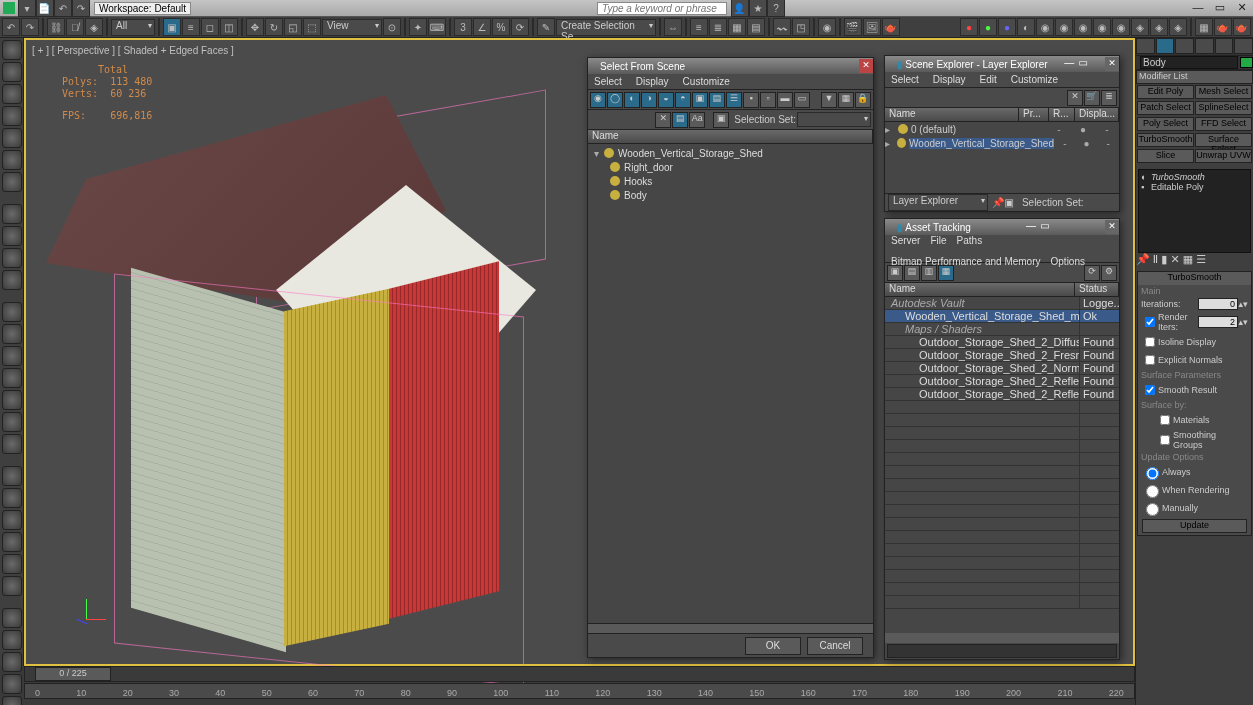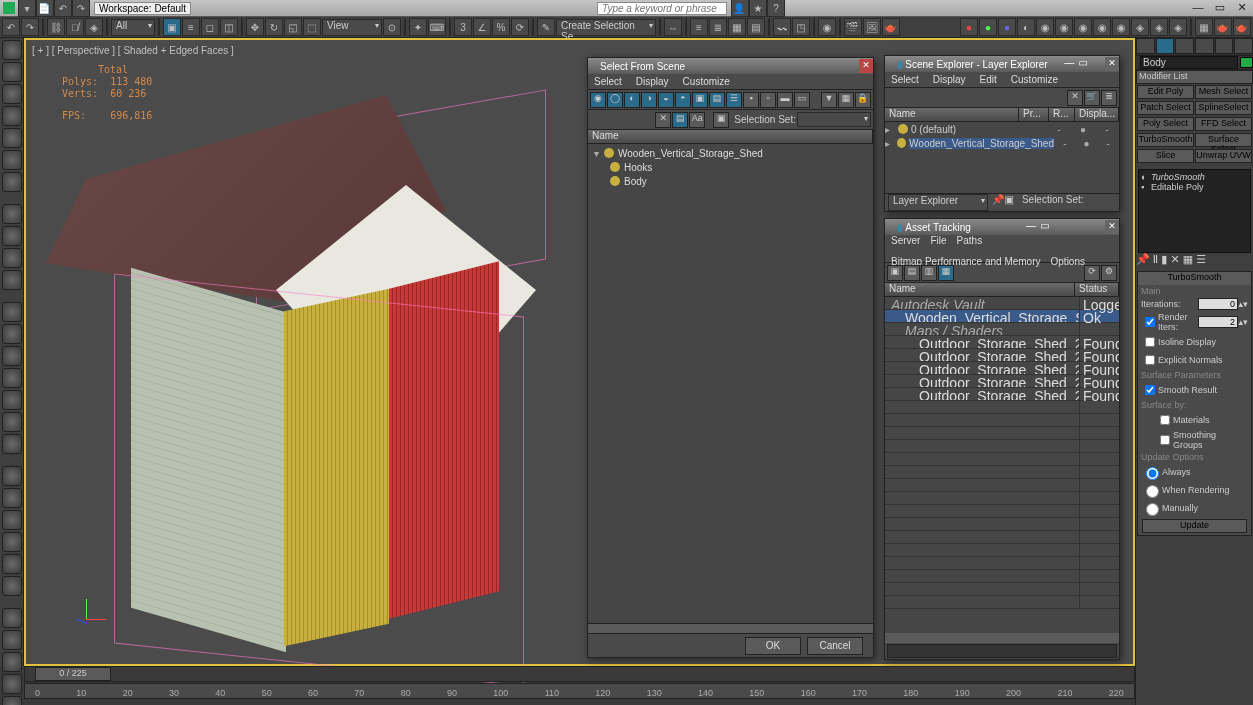--- a/index.html
+++ b/index.html
@@ -56,21 +56,21 @@
 .float-dlg .iconbar{height:20px;background:#4a4a4a;display:flex;align-items:center;gap:1px;padding:0 2px;border-bottom:1px solid #222}
 .float-dlg .iconbar .ib{width:16px;height:16px;background:#5a5a5a;border:1px solid #222;cursor:pointer;font-size:9px;text-align:center}
 .float-dlg .iconbar .ib.on{background:#2a6a8a}
 .float-dlg .colhdr{height:14px;background:linear-gradient(#6a6a6a,#4a4a4a);display:flex;font-size:10px;color:#ddd;border-bottom:1px solid #222}
 .float-dlg .colhdr span{padding-left:4px;border-right:1px solid #222}
 .float-dlg .tree{padding:2px 0;font-size:10px;color:#ddd}
 .float-dlg .tree .node{display:flex;align-items:center;padding:0 4px;height:14px;cursor:pointer}
 .float-dlg .tree .ic{width:10px;height:10px;border-radius:50%;margin-right:4px}
 .float-dlg .btnrow{height:24px;background:#4a4a4a;display:flex;justify-content:flex-end;align-items:center;gap:6px;padding-right:10px;border-top:1px solid #222}
 .float-dlg .btnrow button{width:56px;height:18px;background:#5a5a5a;border:1px solid #222;color:#ddd;font-size:10px;cursor:pointer}
-.asset-table{width:100%;font-size:14px;color:#ddd}
+.asset-table{width:100%;font-size:11px;color:#ddd}
 .asset-table .row{display:flex;height:13px;border-bottom:1px solid #333}
 .asset-table .row .c1{flex:1;padding-left:4px;white-space:nowrap;overflow:hidden}
 .asset-table .row .c2{width:40px;border-left:1px solid #333;padding-left:3px}
 .asset-table .row.hl{background:#3a5a8a}
 .layer-row{display:flex;height:14px;align-items:center;font-size:10px}
 .layer-row .knob{width:10px;height:10px;background:#999;border-radius:50%;margin:0 3px}
 .layer-row .name{flex:1}
 .layer-row .name.sel{background:#3a5a8a}
 .layer-row .chk{width:24px;text-align:center;color:#aaa}
 .timeslider{position:absolute;left:24px;top:628px;width:1111px;height:16px;background:#3a3a3a;border:1px solid #222}
@@ -271,20 +271,24 @@
       <span style="flex:1">Name</span>
     </div>
     <div class="tree" id="select-tree">
         <div class="node" style="padding-left: 6px;">
           <span style="width:10px;color:#aaa">▾</span>
           <span class="ic" style="background:#c8b040"></span>
           <span>Wooden_Vertical_Storage_Shed</span>
         </div>
         <div class="node" style="padding-left: 22px;">
           <span class="ic" style="background:#c8b040"></span>
+          <span>Right_door</span>
+        </div>
+        <div class="node" style="padding-left: 22px;">
+          <span class="ic" style="background:#c8b040"></span>
           <span>Hooks</span>
         </div>
         <div class="node" style="padding-left: 22px;">
           <span class="ic" style="background:#c8b040"></span>
           <span>Body</span>
         </div>
       </div>
     <div style="position:absolute;left:0;right:0;bottom:24px;height:10px;background:#5a5a5a;border-top:1px solid #222"></div>
     <div class="btnrow" style="position:absolute;left:0;right:0;bottom:0">
       <button>OK</button>
@@ -328,21 +332,21 @@
         </div>
         <div class="layer-row">
           <span style="width:10px;color:#aaa">▸</span>
           <span class="knob" style="background:#c8b040"></span>
           <span class="name sel">Wooden_Vertical_Storage_Shed</span>
           <span class="chk">-</span>
           <span class="chk">●</span>
           <span class="chk">-</span>
         </div>
       </div>
-    <div style="position:absolute;left:0;right:0;bottom:0;height:18px;background:#4a4a4a;border-top:1px solid #222;display:flex;padding:0 3px">
+    <div style="position:absolute;left:0;right:0;bottom:0;height:18px;background:#4a4a4a;border-top:1px solid #222;display:flex;align-items:center;padding:0 3px">
       <span class="tb-drop" style="width:100px">Layer Explorer</span>
       <span class="ib" style="margin-left:4px">📌</span>
       <span class="ib">▣</span>
       <span style="margin-left:8px">Selection Set:</span>
     </div>
   </div>
 
   <div class="float-dlg" style="left:884px;top:180px;width:236px;height:442px">
     <div class="dlg-title">
       <span style="color:#38a">▮</span>&nbsp;<span>Asset Tracking</span>

